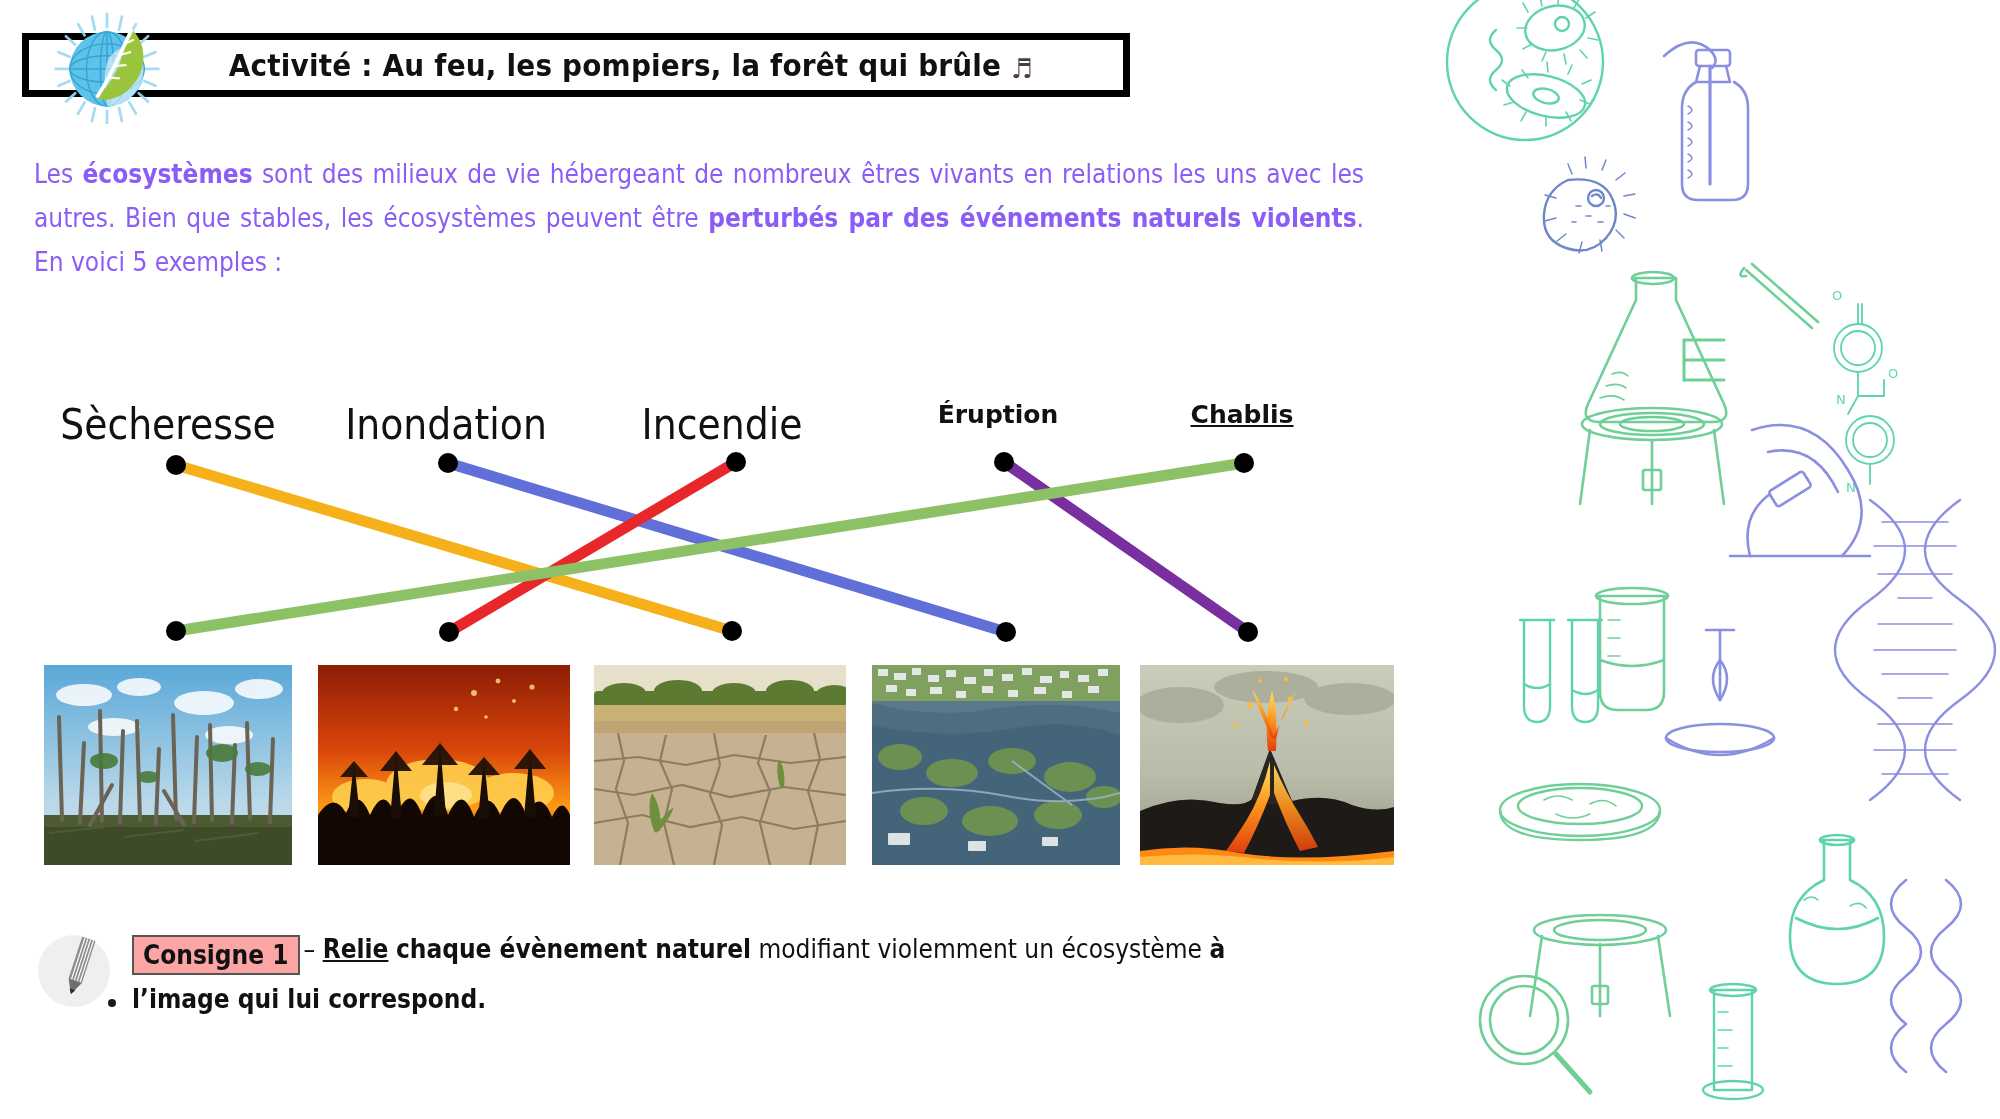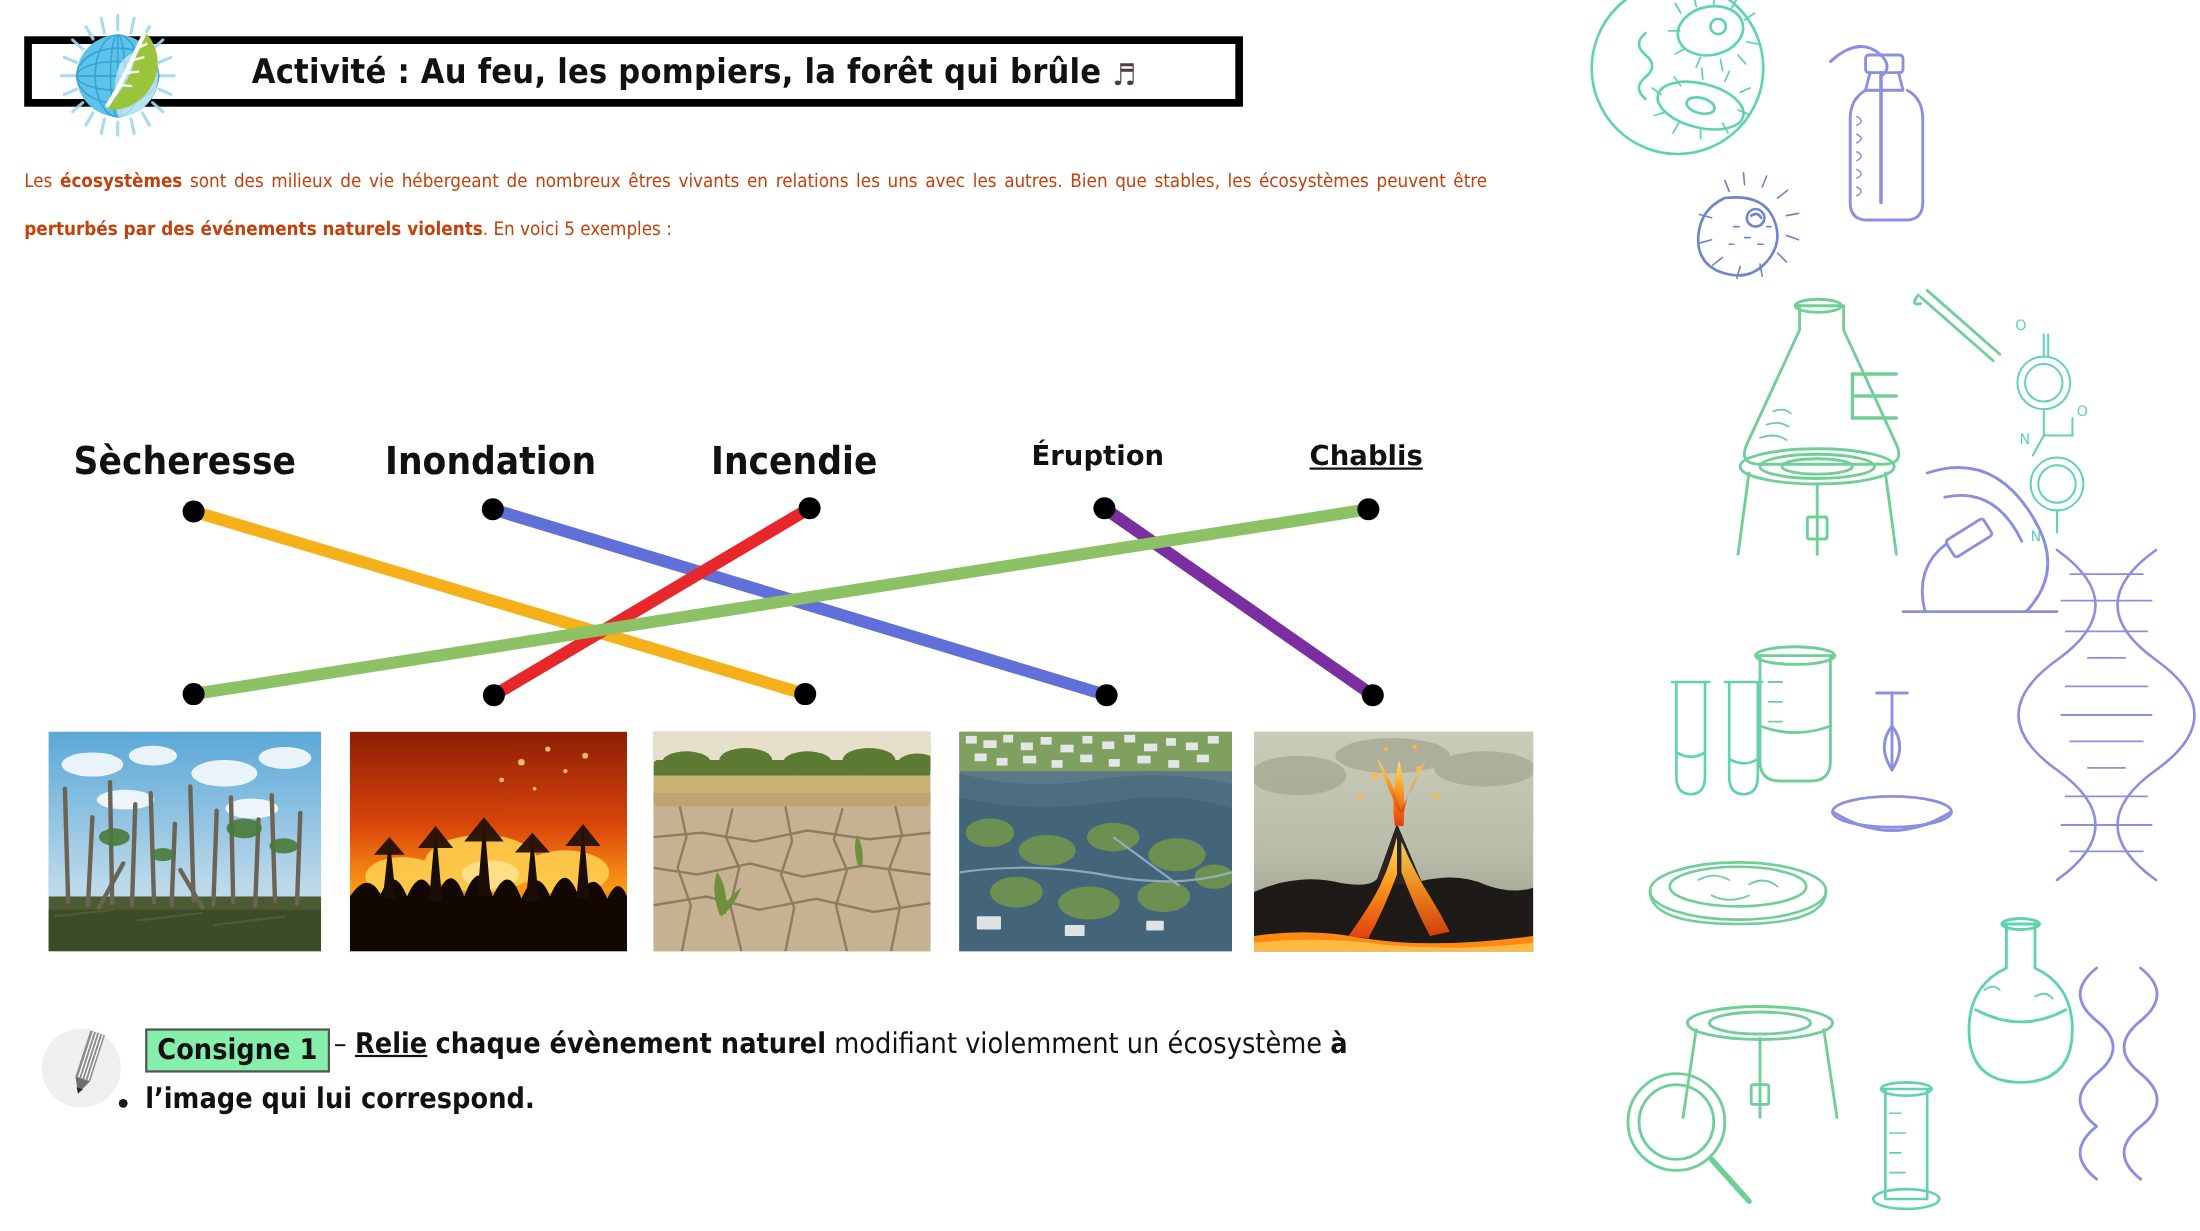--- a/index.html
+++ b/index.html
@@ -28,32 +28,32 @@
     font-weight:700;font-size:31px;color:#111;letter-spacing:.2px;
     white-space:nowrap;padding-left:110px;
   }
   #music-note{font-size:27px;color:#4a3a42;margin-left:10px;vertical-align:-2px;}
 
   
   #logo{position:absolute;left:48px;top:12px;width:118px;height:112px;}
 
   
   #intro{
-    position:absolute;left:22px;top:126px;width:1330px;
+    position:absolute;left:34px;top:126px;width:1330px;
     font-family:"DejaVu Sans Condensed","DejaVu Sans","Liberation Sans",sans-serif;
-    font-size:17px;line-height:44px;color:#c2410c;
+    font-size:26px;line-height:44px;color:#8b5cf6;
     text-align:justify;text-justify:inter-word;
   }
   #intro b{font-weight:700;}
 
   
   .evt-label{
     position:absolute;top:400px;
     font-family:"DejaVu Sans Condensed","DejaVu Sans","Liberation Sans",sans-serif;
-    font-weight:700;font-size:35px;color:#111;
+    font-weight:400;font-size:42px;color:#111;
     text-align:center;white-space:nowrap;transform:translateX(-50%);
   }
   .evt-label.wide{
     font-family:"DejaVu Sans","Liberation Sans",sans-serif;
     font-weight:700;font-size:25px;
   }
 
   
   #connectors{position:absolute;left:0;top:0;width:1420px;height:1119px;pointer-events:none;}
 
@@ -70,21 +70,21 @@
     display:flex;align-items:flex-start;
   }
   #pencil-badge{
     width:86px;height:86px;flex:0 0 86px;margin-top:4px;position:relative;
   }
   #consigne-text{
     font-family:"DejaVu Sans Condensed","DejaVu Sans","Liberation Sans",sans-serif;
     font-size:26px;line-height:48px;color:#111;margin-left:12px;width:1180px;
   }
   #consigne-tag{
-    display:inline-block;background:#86efac;border:2px solid #555;
+    display:inline-block;background:#fca5a5;border:2px solid #555;
     padding:0 9px;font-weight:700;font-size:26px;line-height:36px;
     vertical-align:-6px;margin-right:4px;
   }
   #consigne-text b{font-weight:700;}
   #consigne-text u{text-decoration:underline;font-weight:700;}
 
   
   #doodles{position:absolute;left:1400px;top:0;width:600px;height:1119px;}
   #doodles svg{display:block;}
 </style>

